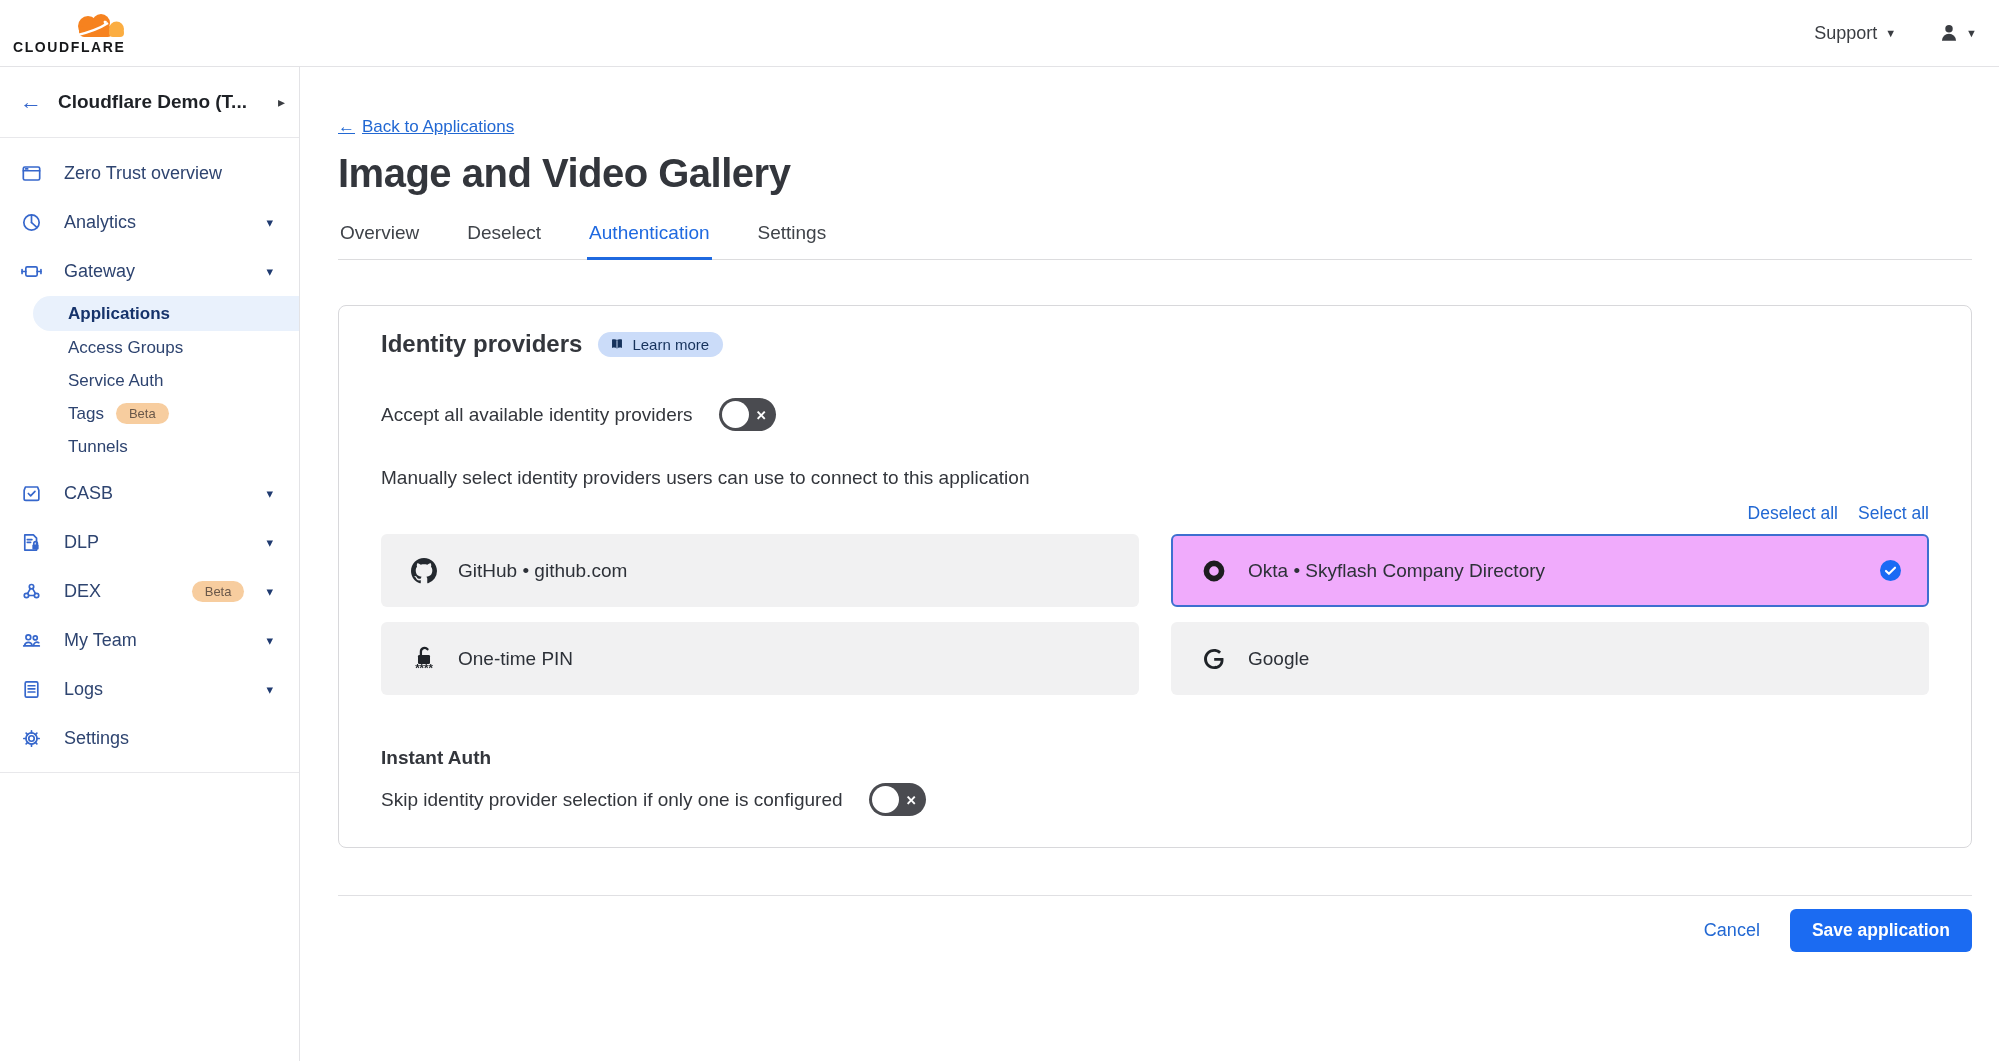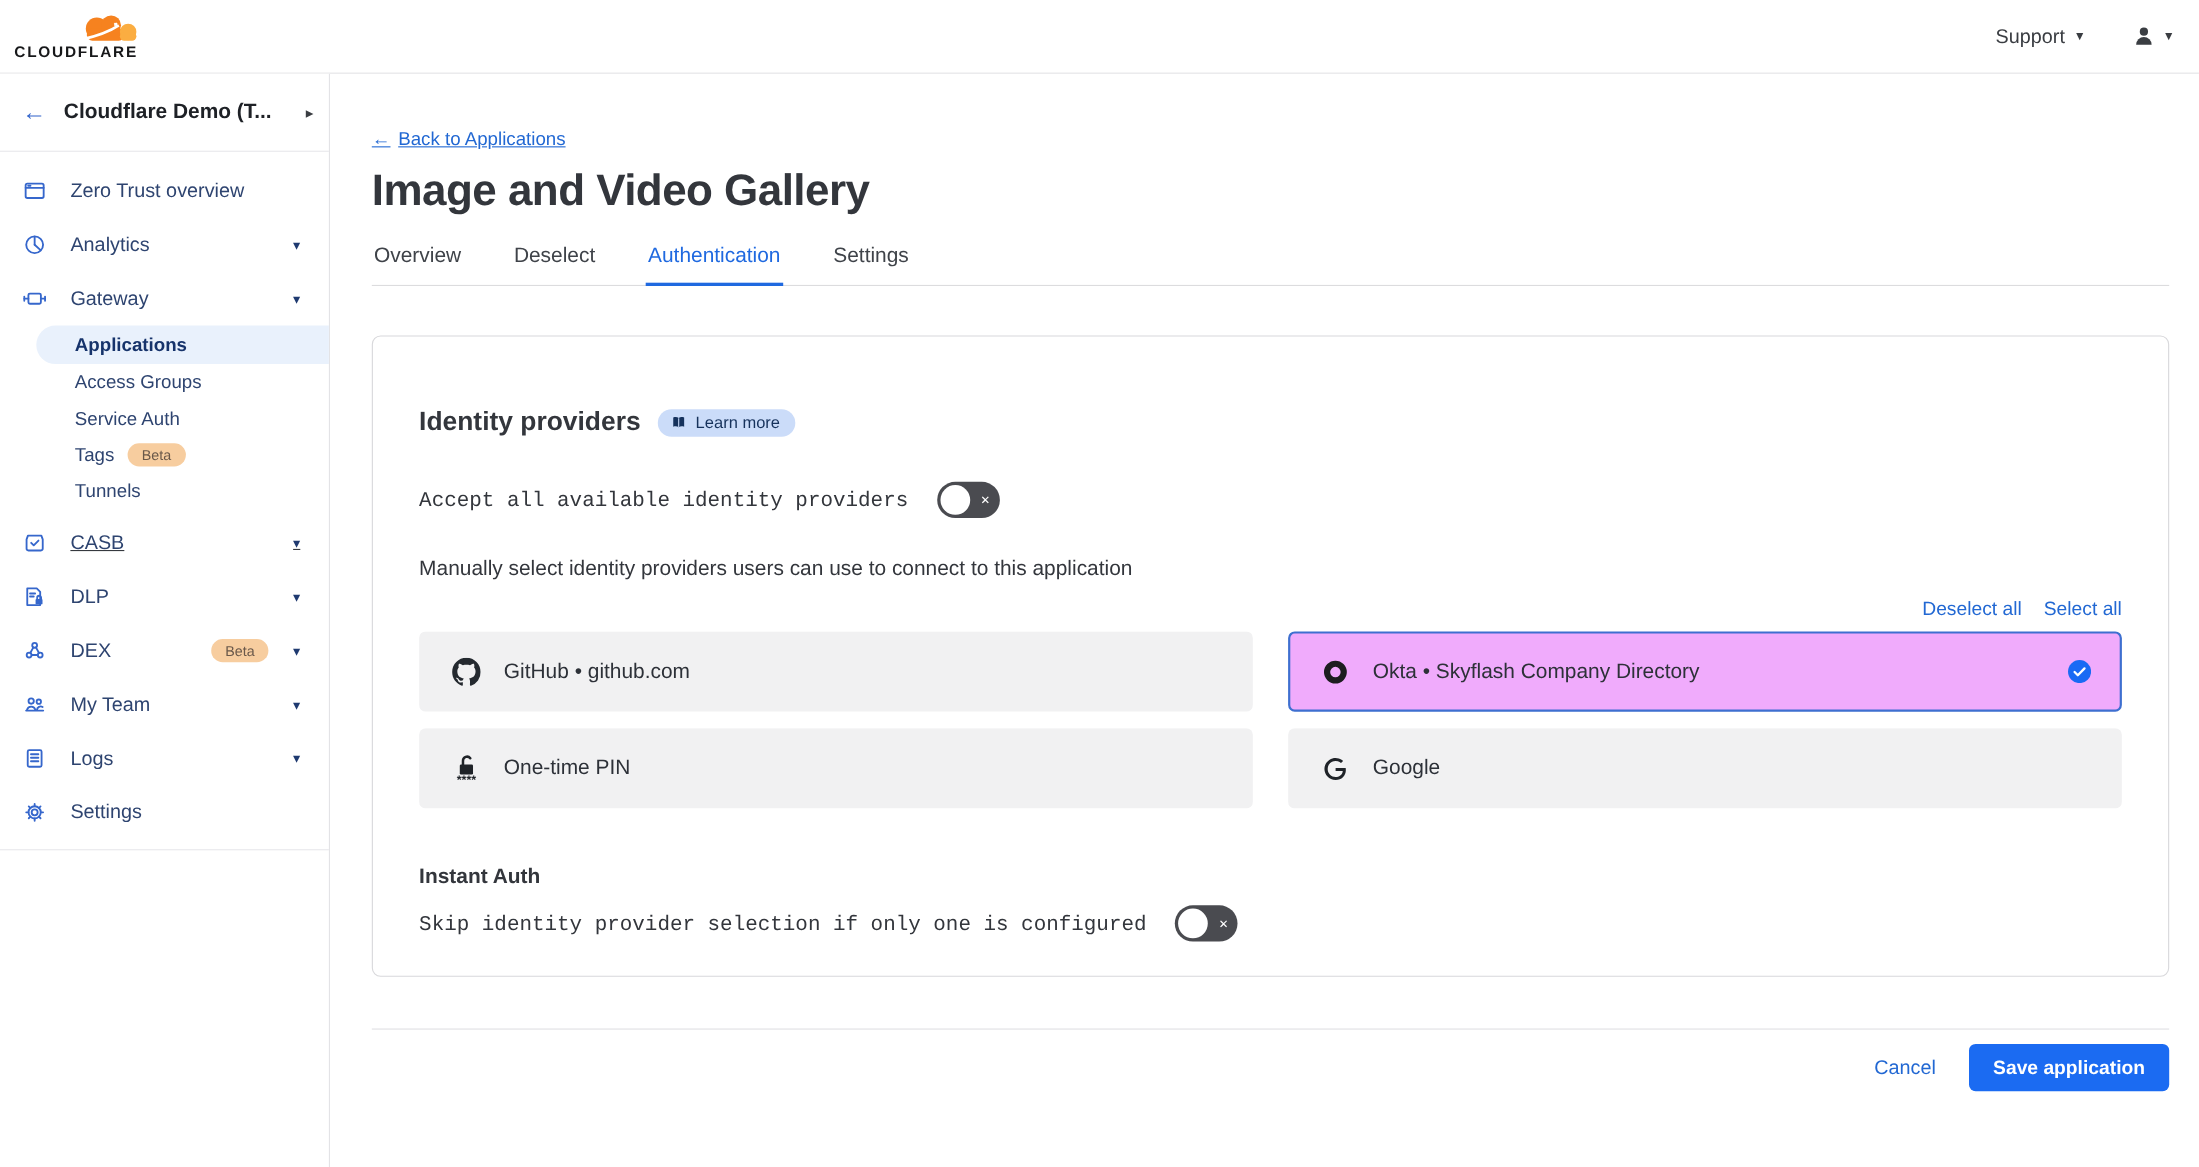--- a/index.html
+++ b/index.html
@@ -39,44 +39,44 @@
   .chev { font-size:13px; color:#1F3A70; margin-right:10px; }
   .chev-up { color:#B9BEC6; }
 
   .subnav { display:flex; flex-direction:column; }
   .subnav-item { height:33px; display:flex; align-items:center; padding-left:68px; font-size:17px;
     color:#2E4470; cursor:pointer; }
   .subnav-item.selected { height:35px; margin-left:33px; padding-left:35px; background:#E9F1FC;
     border-radius:18px 0 0 18px; font-weight:700; color:#16336B; }
   .beta-badge { background:#F7CD9F; color:#6A584A; font-size:13px; padding:3px 13px; border-radius:11px;
     margin-left:12px; }
-  .resume { margin-top:6px;text-decoration:underline; }
+  .resume { margin-top:6px; }
   .sidebar-divider { border-top:1px solid #E8E8EB; margin-top:9px; }
 
   
   .main { flex:1; padding:50px 27px 0 38px; min-width:0; }
   .back-link { display:inline-flex; align-items:center; gap:7px; color:#2268D3; font-size:17px;
     text-decoration:underline; cursor:pointer; }
   h1.page-title { font-size:40px; font-weight:700; color:#33363C; margin-top:14px; letter-spacing:-0.5px; }
 
   .tabs { display:flex; gap:44px; margin-top:26px; border-bottom:1px solid #DCDCDE; }
   .tab { font-size:19px; color:#3F4349; padding:0 2px 13px; cursor:pointer; font-weight:500;
     border-bottom:3px solid transparent; margin-bottom:-1px; }
   .tab.active { color:#1F69E0; border-bottom-color:#1F69E0; }
 
   
   .card { margin-top:45px; border:1px solid #D8D8DB; border-radius:8px; background:#fff;
-    padding:64px 42px 31px; }
+    padding:24px 42px 31px; }
   .card-head { display:flex; align-items:center; gap:16px; }
   .card-title { font-size:24px; font-weight:700; color:#33363C; }
   .learn-more { display:inline-flex; align-items:center; gap:7px; background:#CBDCF9; color:#16325C;
     font-size:15px; padding:4px 14px 4px 11px; border-radius:14px; cursor:pointer; }
   .learn-more svg { width:16px; height:16px; }
 
-  .toggle-row { display:flex; align-items:center; gap:26px; margin-top:40px;font-family:Liberation Mono, monospace; }
+  .toggle-row { display:flex; align-items:center; gap:26px; margin-top:40px; }
   .toggle-label { font-size:19px; color:#33363C; }
   .toggle { position:relative; width:57px; height:33px; border-radius:17px; background:#4A4B50; cursor:pointer; flex:0 0 57px; }
   .toggle .knob { position:absolute; left:3px; top:3px; width:27px; height:27px; border-radius:50%; background:#fff; }
   .toggle .x-glyph { position:absolute; right:9px; top:50%; transform:translateY(-50%);
     color:#fff; font-size:13px; font-weight:700; line-height:1; }
 
   .manual-text { margin-top:36px; font-size:19px; color:#33363C; }
 
   .select-links { display:flex; justify-content:flex-end; gap:20px; margin-top:14px; }
   .select-links .link { color:#2268D3; font-size:17.5px; cursor:pointer; }

